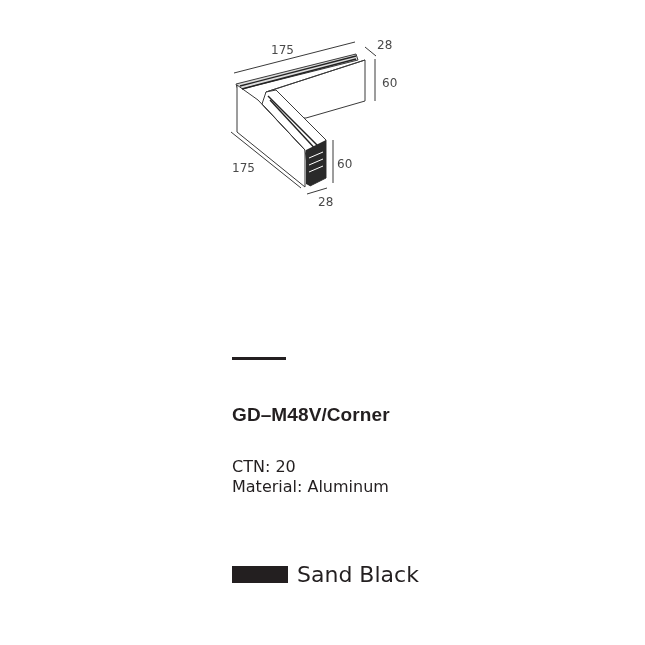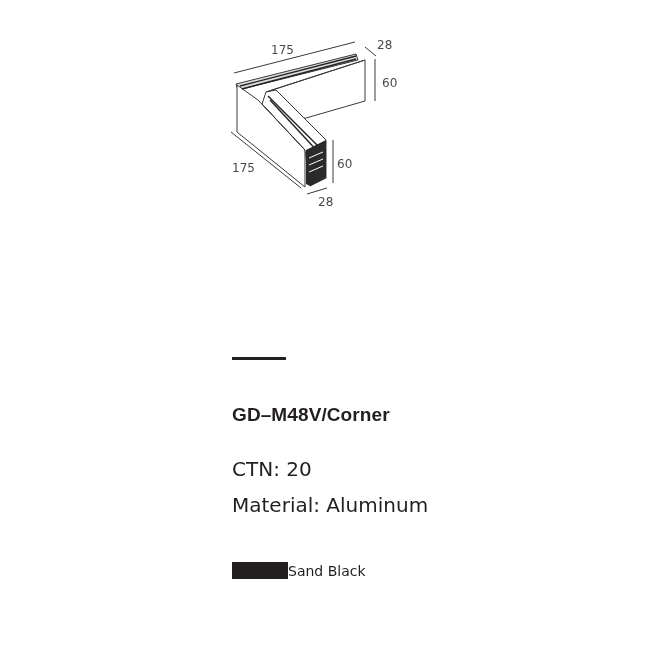--- a/index.html
+++ b/index.html
@@ -3,26 +3,26 @@
   <meta charset="utf-8">
   <style>
     html, body { margin:0; padding:0; background:#ffffff; }
     body { width:645px; height:645px; position:relative; overflow:hidden;
            font-family:"DejaVu Sans", sans-serif; color:#231f20; }
     .drawing { position:absolute; left:0; top:0; width:645px; height:230px; }
     .dim { font-family:"DejaVu Sans", sans-serif; font-size:12px; fill:#4a4a4a; }
     .divider { position:absolute; left:232px; top:357px; width:54px; height:3px; background:#231f20; }
     .model { position:absolute; left:232px; top:404px; font-family:Liberation Sans, sans-serif;
              font-weight:bold; font-size:19px; color:#231f20; letter-spacing:0.1px; }
-    .spec { position:absolute; left:232px; font-size:20px; color:#231f20; font-family:"DejaVu Sans", sans-serif; }
+    .spec { position:absolute; left:232px; font-size:16px; color:#231f20; font-family:"DejaVu Sans", sans-serif; }
     .ctn { top:457px; }
-    .material { top:493px;text-align:center; }
+    .material { top:477px;text-align:center; }
     .swatch-row { position:absolute; left:232px; top:562px; display:flex; align-items:center; }
     .swatch { width:56px; height:17px; background:#231f20; }
-    .swatch-label { font-size:14px; color:#231f20; font-family:"DejaVu Sans", sans-serif; }
+    .swatch-label { margin-left:9px; font-size:22px; color:#231f20; font-family:"DejaVu Sans", sans-serif; }
   </style>
 </head>
 <body>
 
 <svg class="drawing" viewBox="0 0 645 230" xmlns="http://www.w3.org/2000/svg">
   <g fill="none" stroke="#3a3a3a" stroke-width="1">
 
     <line x1="234" y1="73" x2="355" y2="42"></line>
 
     <line x1="365" y1="47" x2="376" y2="56"></line>

